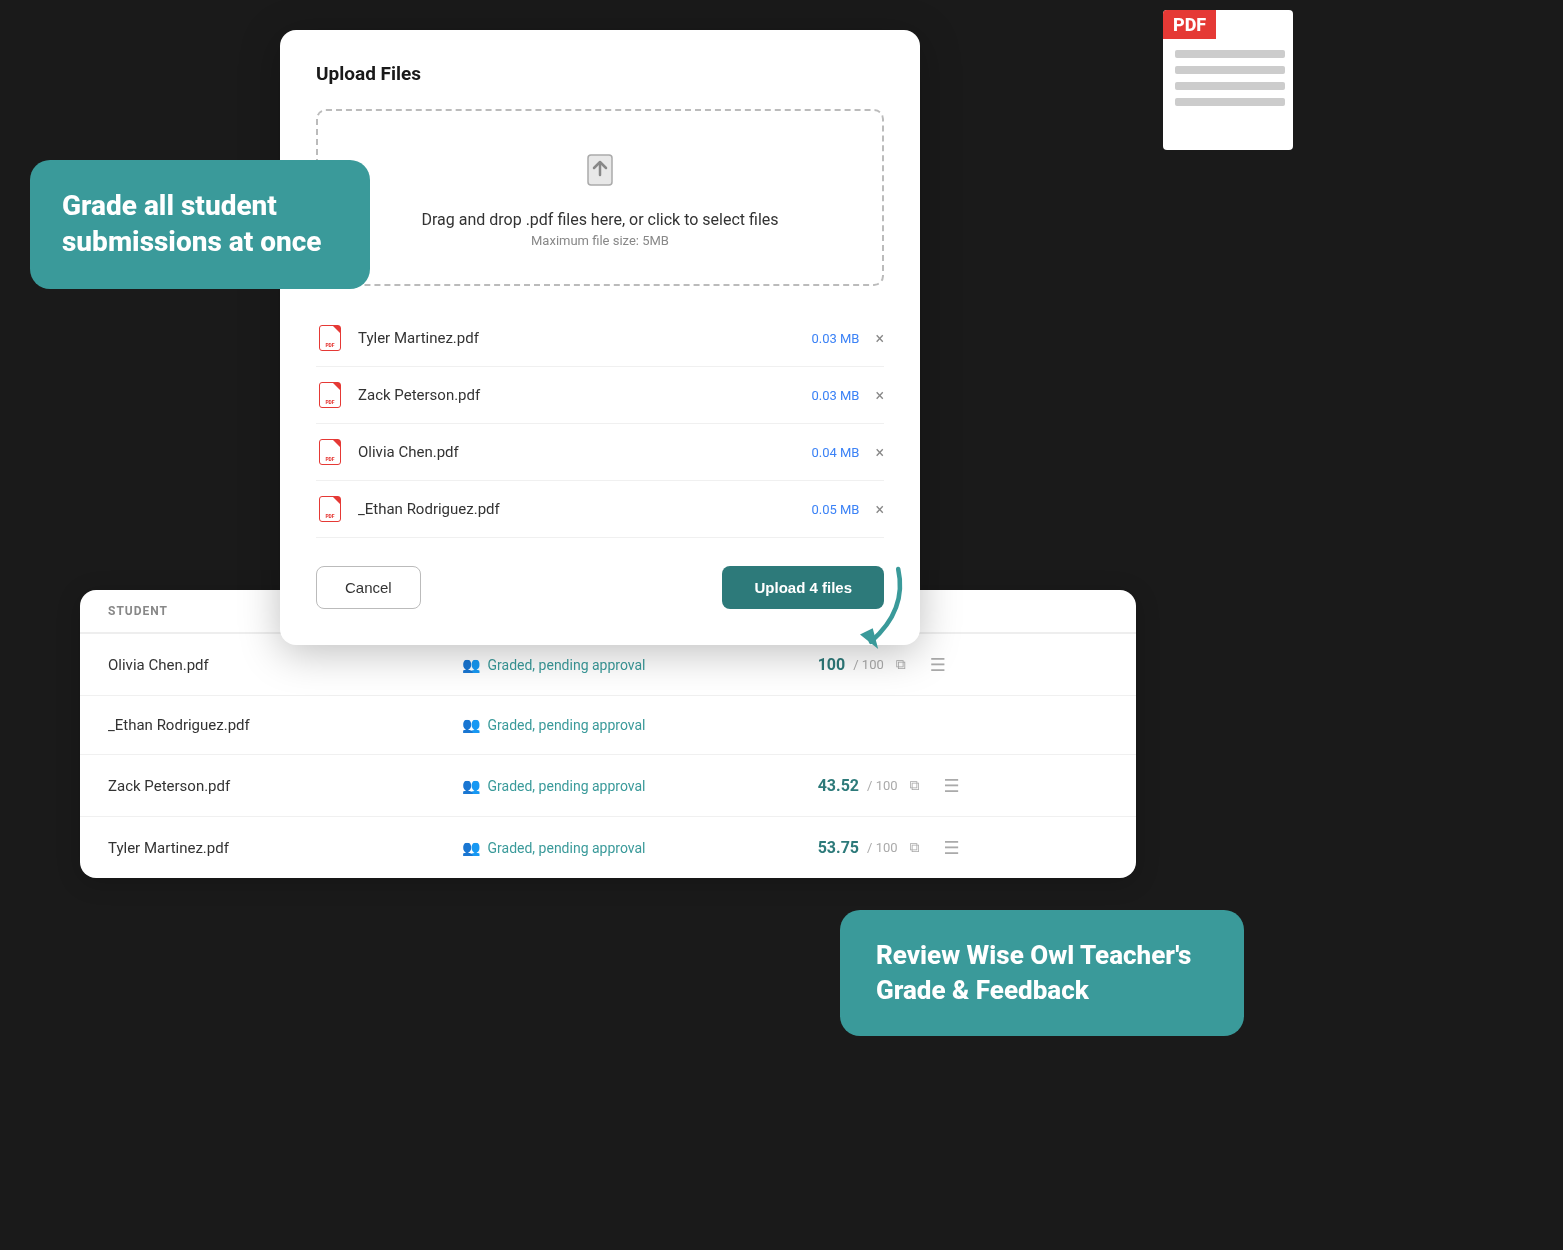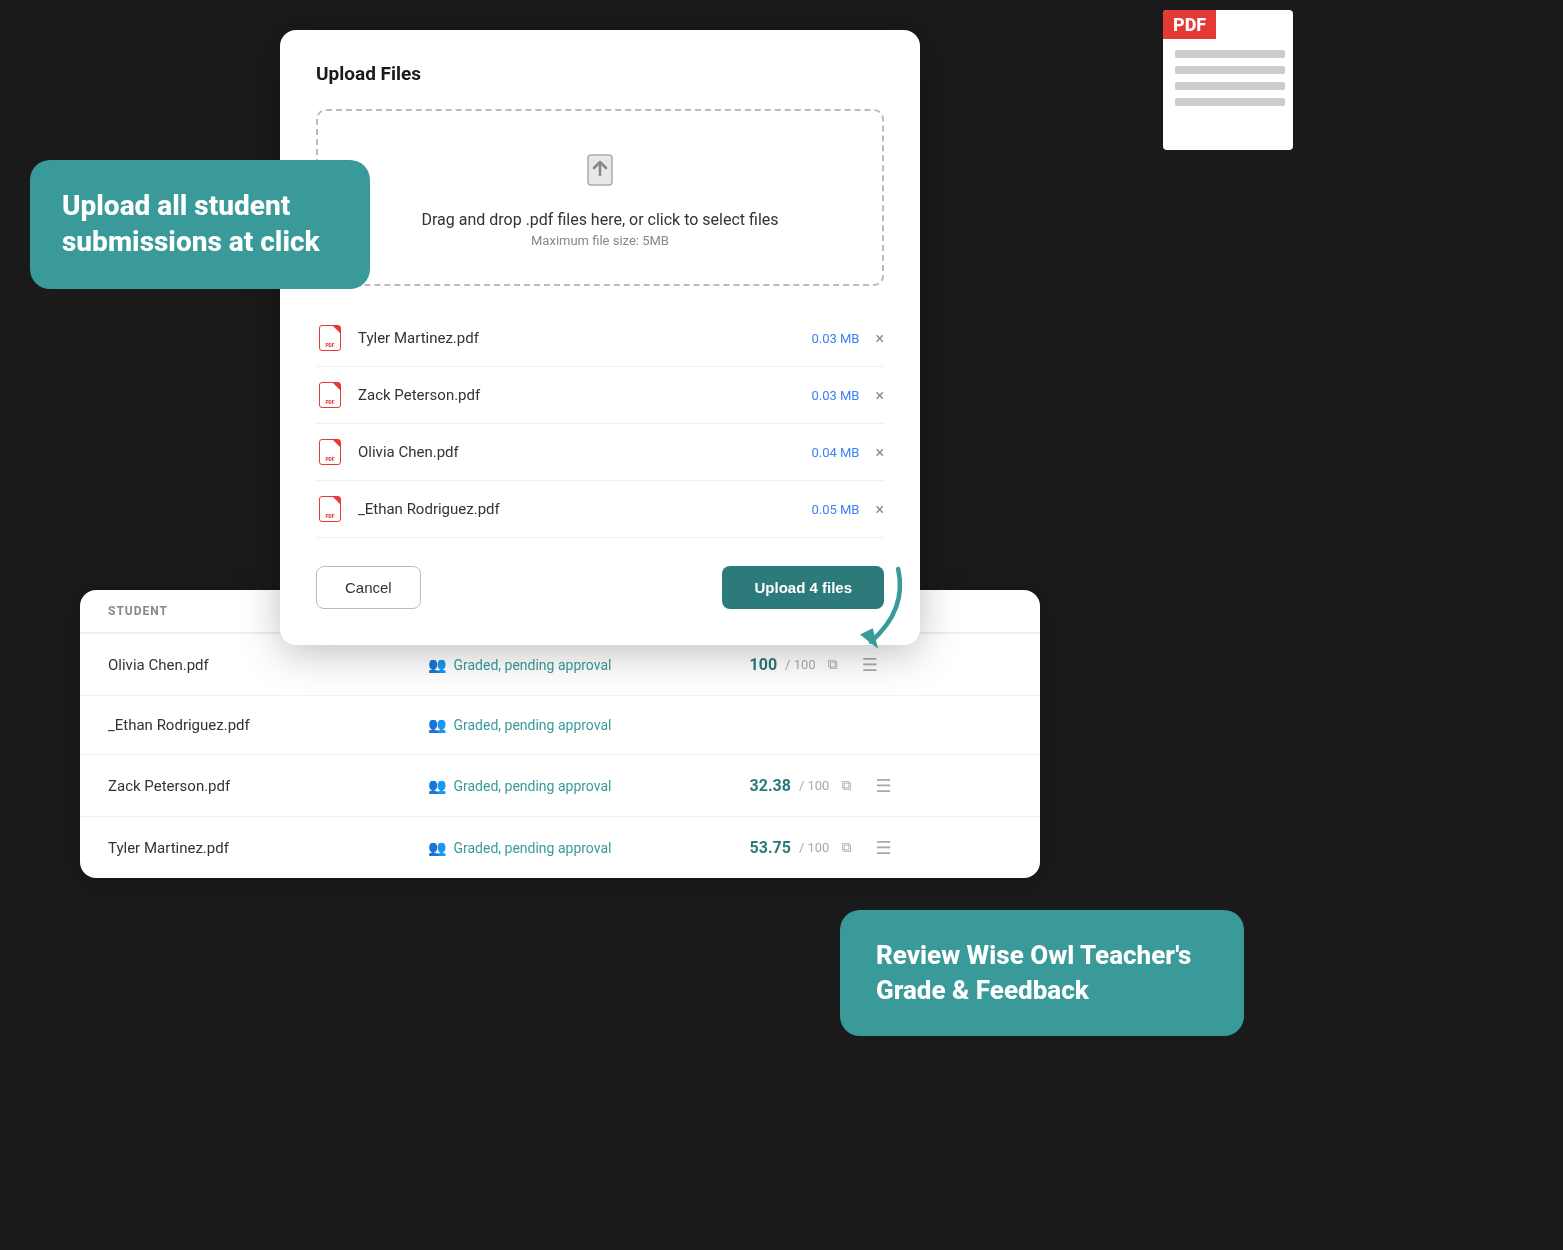--- a/index.html
+++ b/index.html
@@ -206,21 +206,21 @@
     .arrow-svg {
       width: 80px;
       height: 100px;
     }
 
     
     .student-table-container {
       position: absolute;
       top: 590px;
       left: 80px;
-      width: 960px;
+      width: 1056px;
       background: #fff;
       border-radius: 16px;
       box-shadow: 0 4px 24px rgba(0,0,0,0.18);
       overflow: hidden;
       z-index: 6;
     }
     .table-header {
       display: flex;
       padding: 14px 28px;
       border-bottom: 2px solid #eee;
@@ -301,21 +301,21 @@
       color: #fff;
       font-size: 26px;
       font-weight: 800;
       line-height: 1.35;
     }
   </style>
 </head>
 <body>
 
 <div class="upload-callout">
-  <span class="upload-callout-text">Upload all student submissions at click</span>
+  <span class="upload-callout-text">Grade all student submissions at once</span>
 </div>
 
 <div class="pdf-thumbnail">
   <span class="pdf-badge">PDF</span>
   <div class="pdf-lines">
     <div class="pdf-line"></div>
     <div class="pdf-line"></div>
     <div class="pdf-line"></div>
     <div class="pdf-line"></div>
   </div>
@@ -417,21 +417,21 @@
     </span>
   </div>
 
   <div class="table-row">
     <span class="row-student col-student">Zack Peterson.pdf</span>
     <span class="row-status col-status">
       <span class="status-icon">👥</span>
       Graded, pending approval
     </span>
     <span class="row-grade col-grade">
-      <span class="grade-value">32.38</span>
+      <span class="grade-value">43.52</span>
       <span class="grade-total">/ 100</span>
       <span class="copy-icon">⧉</span>
       <span class="list-icon">☰</span>
     </span>
   </div>
 
   <div class="table-row">
     <span class="row-student col-student">Tyler Martinez.pdf</span>
     <span class="row-status col-status">
       <span class="status-icon">👥</span>

